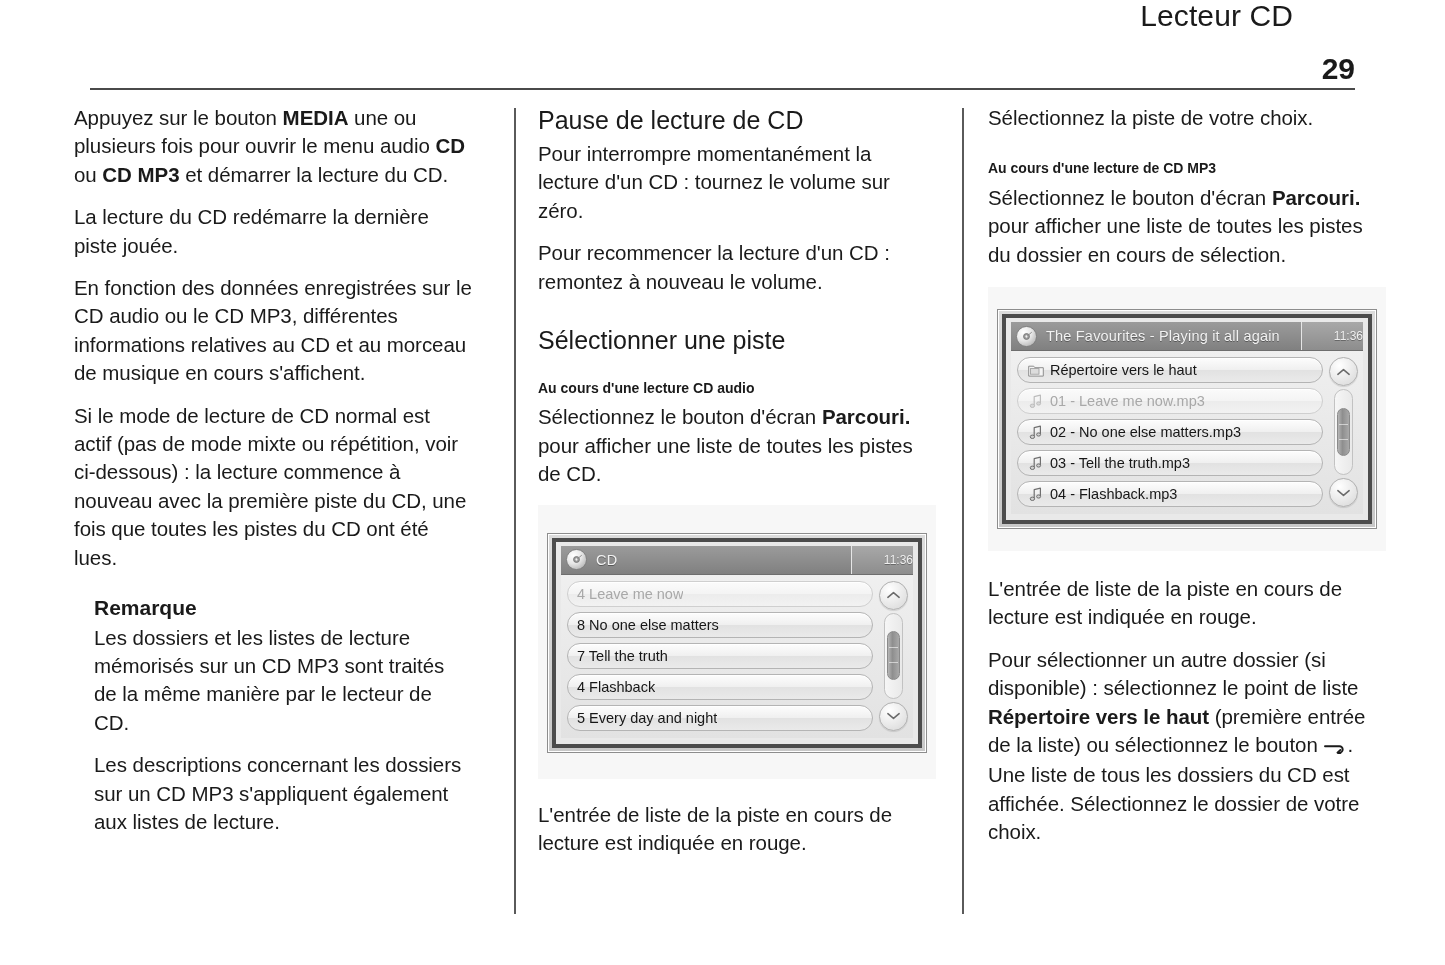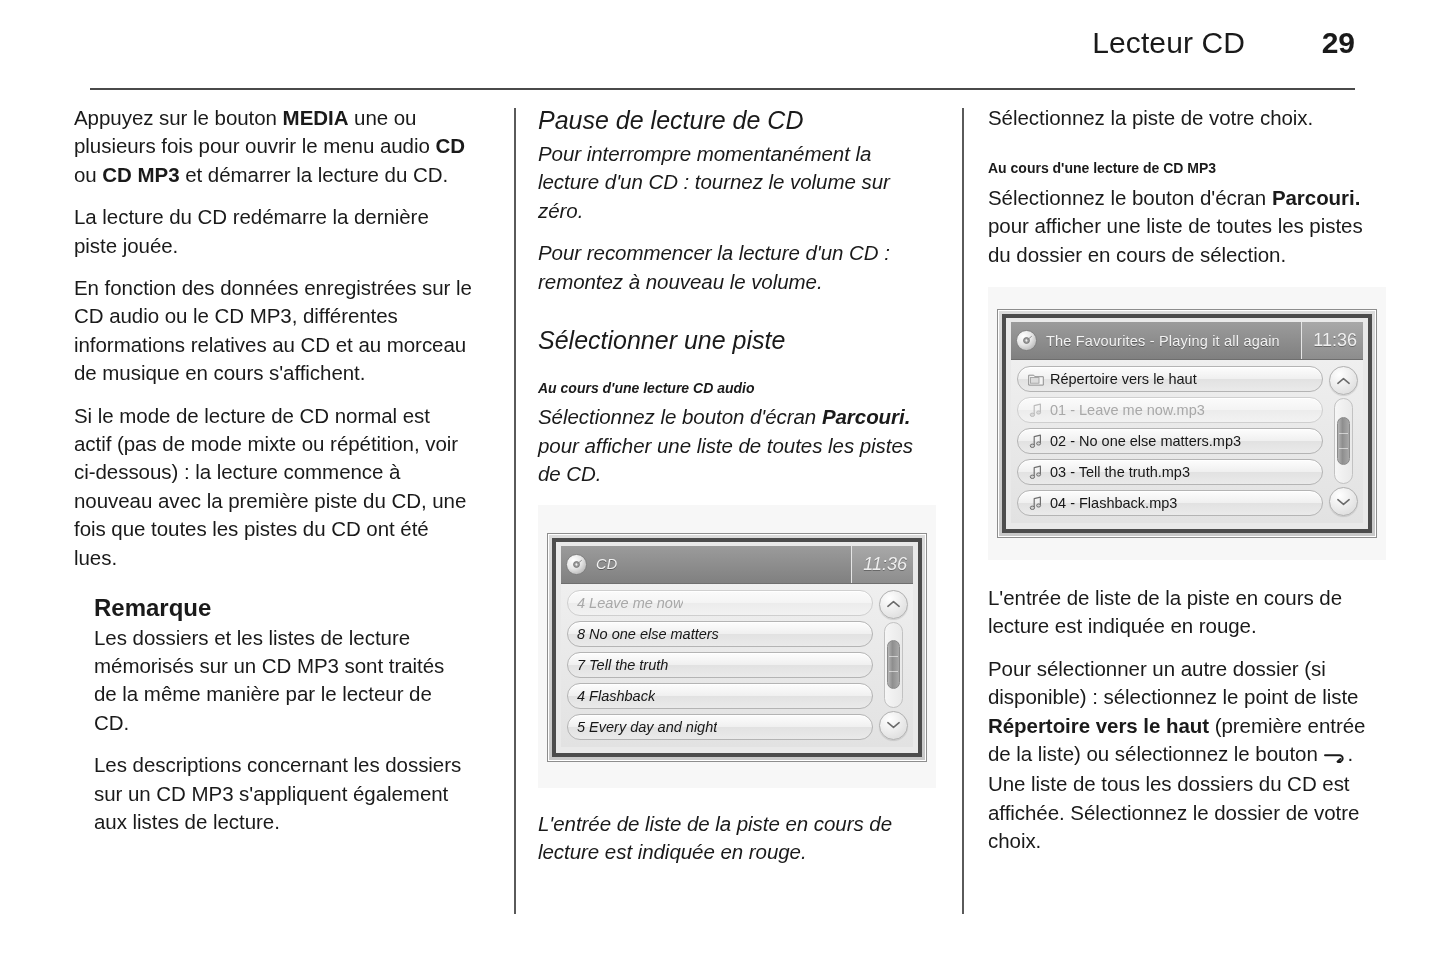--- a/index.html
+++ b/index.html
@@ -12,40 +12,42 @@
     font-family: "Liberation Sans", sans-serif;
     color: #1a1a1a;
     position: relative;
     overflow: hidden;
   }
 
   
   .page-header {
     position: absolute;
     left: 90px; right: 90px;
-    top: 12px; height: 62px;
-    display: flex;
-    align-items: center;
+    top: 22px; height: 62px;
+    display: flex;
+    align-items: flex-end;
     justify-content: flex-end;
+    flex-direction: column;
   }
   .page-header .title {
     font-size: 30px;
     font-weight: 400;
     letter-spacing: 0.1px;
     color: #1a1a1a;
     margin-right: 62px;
     line-height: 1;
   }
   .page-header .pagenum {
     font-size: 30px;
     font-weight: 700;
     color: #1a1a1a;
     line-height: 1;
     min-width: 48px;
     text-align: right;
+    margin-top: 23px;
   }
   .header-rule {
     position: absolute;
     left: 90px; right: 90px;
     top: 88px;
     height: 2px;
     background: #4a4a4a;
   }
 
   
@@ -53,21 +55,21 @@
     position: absolute;
     left: 0; top: 104px;
     width: 1445px; height: 830px;
   }
   .col {
     position: absolute;
     top: 0;
     width: 398px;
   }
   .col-1 { left: 74px; }
-  .col-2 { left: 538px; font-style: italic; }
+  .col-2 { left: 538px; }
   .col-3 { left: 988px; }
 
   .divider {
     position: absolute;
     top: 4px;
     width: 2px;
     height: 806px;
     background: #5a5a5a;
   }
   .divider-1 { left: 514px; }
@@ -99,21 +101,21 @@
     color: #1a1a1a;
   }
   .spacer-md { height: 14px; }
   .spacer-sm { height: 8px; }
 
   .note {
     margin-left: 20px;
   }
   .note h4 {
     margin: 0 0 1px 0;
-    font-size: 24px;
+    font-size: 21px;
     font-weight: 700;
     line-height: 28.4px;
   }
 
   
   .figure-panel {
     background: #f7f7f7;
     padding: 28px 0 26px 0;
     margin: 16px 0 22px 0;
     display: flex;
@@ -135,21 +137,21 @@
     padding: 4px 5px 6px 5px;
   }
   .screen {
     background: linear-gradient(#f2f2f2, #e2e2e2);
     padding: 0;
   }
 
   .titlebar {
     display: flex;
     align-items: center;
-    height: 38px;
+    height: 29px;
     background: linear-gradient(#9b9b9b, #808080);
     border-bottom: 1px solid #6e6e6e;
   }
   .titlebar .disc {
     width: 27px; height: 27px;
     margin: 0 4px 0 2px;
     flex: 0 0 auto;
     display: flex; align-items: center; justify-content: center;
   }
   .titlebar .tb-label {
@@ -160,22 +162,21 @@
     white-space: nowrap;
     overflow: hidden;
     text-overflow: clip;
     padding-left: 2px;
     text-shadow: 0 1px 0 rgba(0,0,0,0.35);
   }
   .titlebar .tb-time {
     flex: 0 0 auto;
     width: 62px;
     text-align: right;
-    padding-right: 6px;
-    font-size: 18px;
+    font-size: 12px;
     color: #efefef;
     background: linear-gradient(#a8a8a8, #8d8d8d);
     align-self: stretch;
     display: flex; align-items: center; justify-content: flex-end;
     border-left: 1px solid #e6e6e6;
     text-shadow: 0 1px 0 rgba(0,0,0,0.3);
   }
 
   .list-area {
     display: flex;

